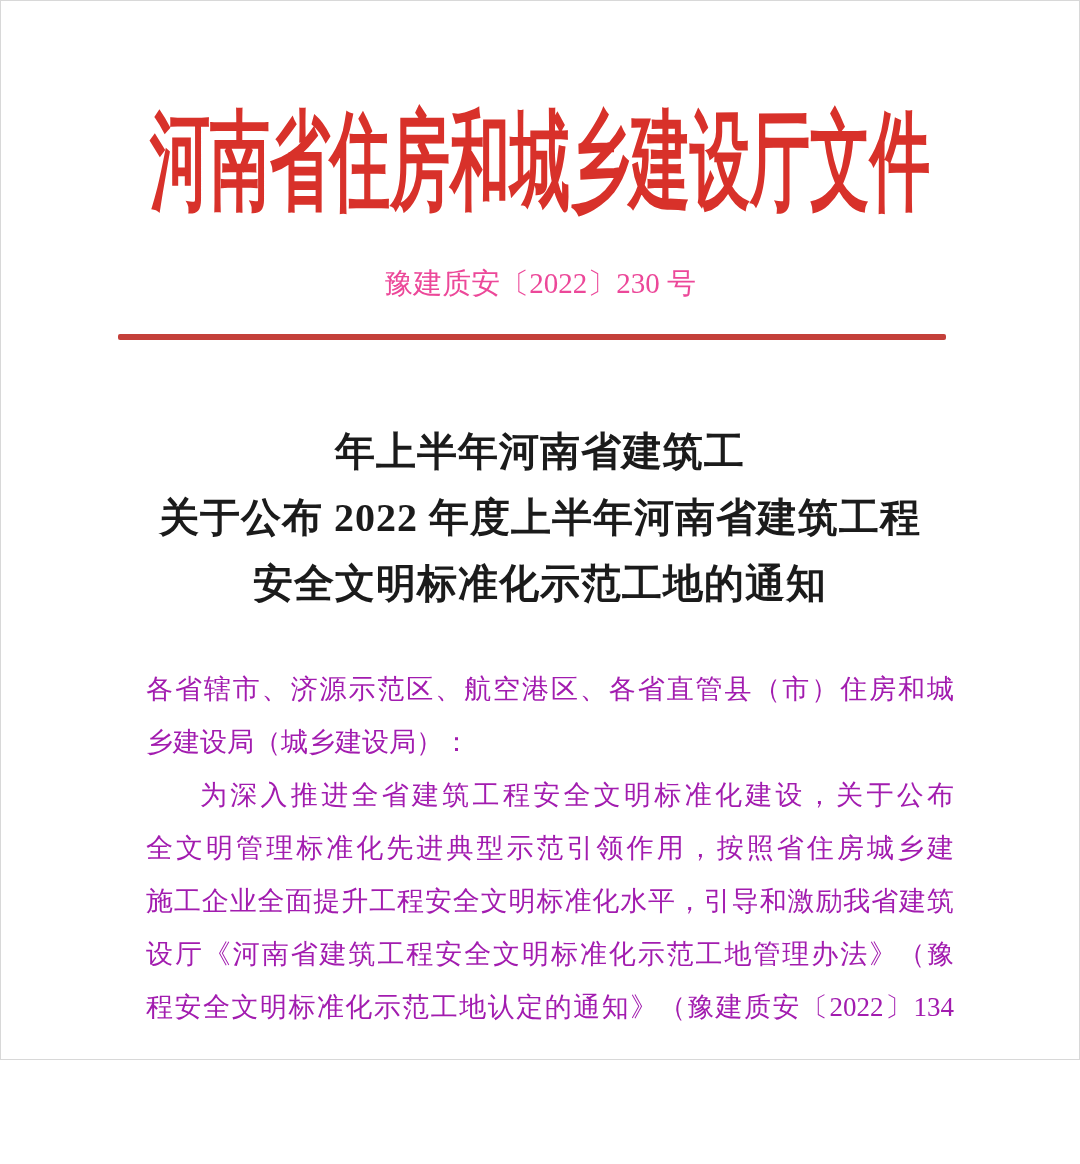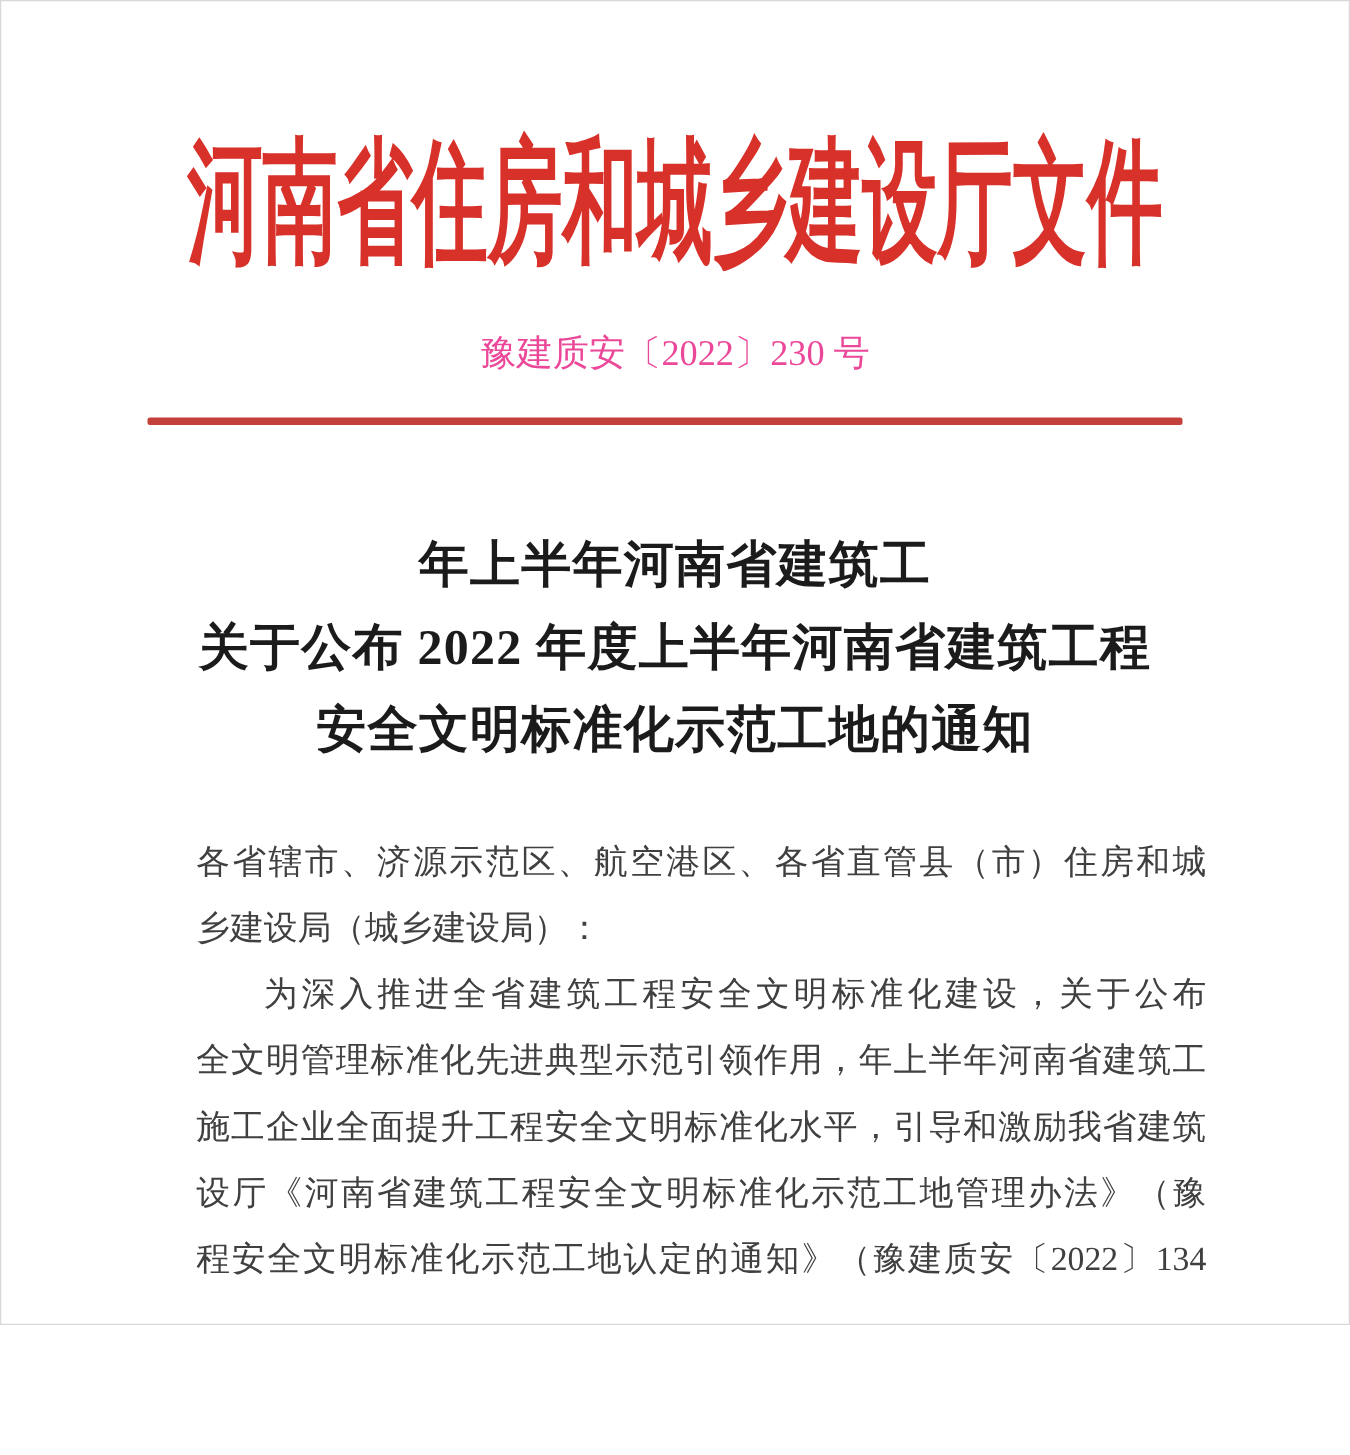--- a/index.html
+++ b/index.html
@@ -65,24 +65,24 @@
     line-height: 66px;
     font-weight: bold;
     color: #1b1b1b;
     letter-spacing: 1px;
   }
 
   
   .body-text {
     position: absolute;
     top: 662px;
-    left: 156px;
+    left: 145px;
     width: 808px;
     font-size: 27px;
-    color: #404040;
+    color: #a21caf;
   }
   .body-line {
     height: 53px;
     line-height: 53px;
     overflow: hidden;
     text-align: justify;
   }
   .body-line.fill { text-align-last: justify; }
   .body-line.end  { text-align-last: left; }
   .body-line.indent { text-indent: 2em; }
@@ -122,21 +122,21 @@
   <div class="notice-title">
     <div>年上半年河南省建筑工</div>
     <div>关于公布 2022 年度上半年河南省建筑工程</div>
     <div>安全文明标准化示范工地的通知</div>
   </div>
 
   <div class="body-text">
     <div class="body-line fill">各省辖市、济源示范区、航空港区、各省直管县（市）住房和城</div>
     <div class="body-line end">乡建设局（城乡建设局）：</div>
     <div class="body-line fill indent">为深入推进全省建筑工程安全文明标准化建设，关于公布</div>
-    <div class="body-line fill">全文明管理标准化先进典型示范引领作用，年上半年河南省建筑工</div>
+    <div class="body-line fill">全文明管理标准化先进典型示范引领作用，按照省住房城乡建</div>
     <div class="body-line fill">施工企业全面提升工程安全文明标准化水平，引导和激励我省建筑</div>
     <div class="body-line fill">设厅《河南省建筑工程安全文明标准化示范工地管理办法》（豫</div>
     <div class="body-line fill">程安全文明标准化示范工地认定的通知》（豫建质安〔2022〕134</div>
   </div>
 
   <div class="watermark">
     <svg class="wm-logo" width="66" height="72" viewBox="0 0 66 72">
 
       <line x1="1" y1="49" x2="45" y2="49" stroke="#1a1a1a" stroke-width="2.5"></line>
 

